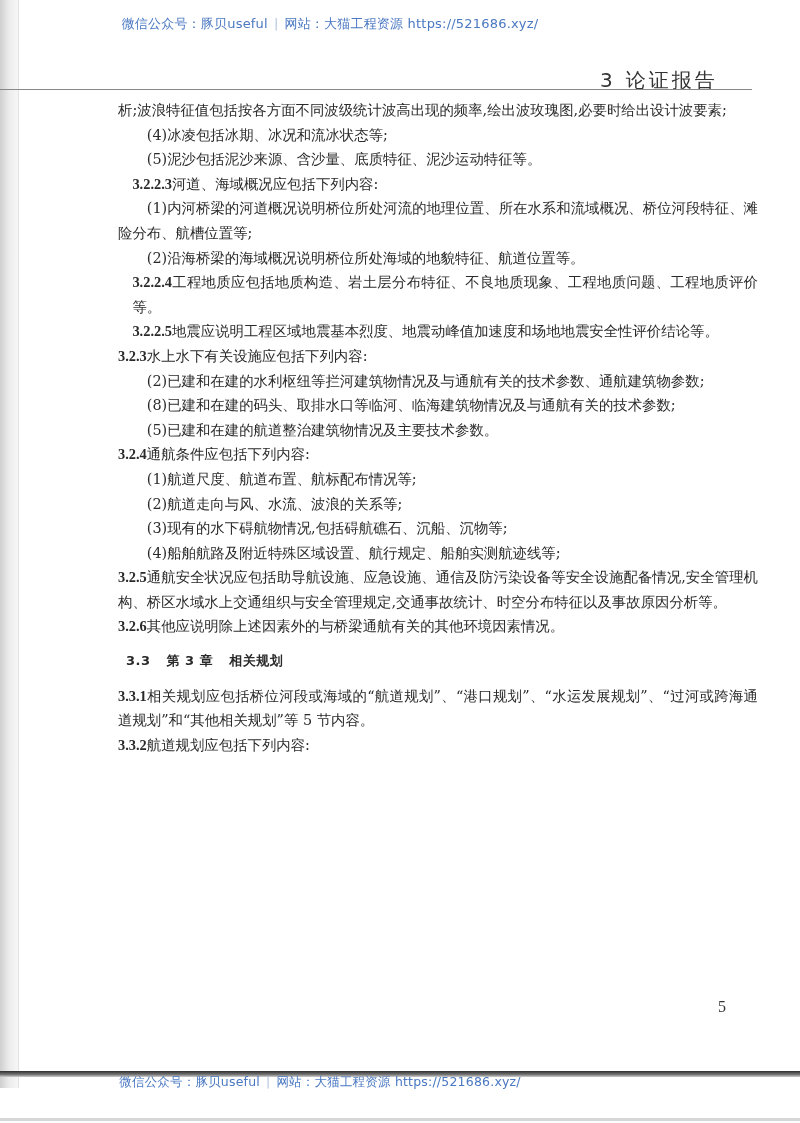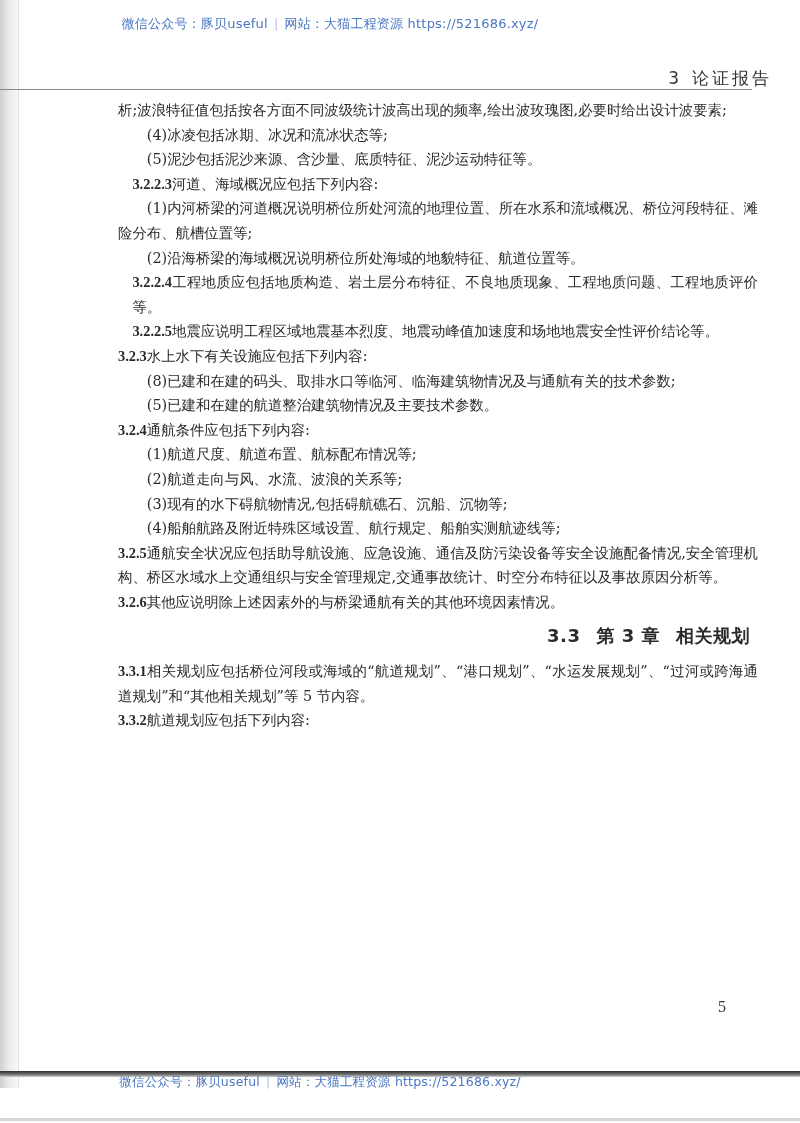--- a/index.html
+++ b/index.html
@@ -24,41 +24,41 @@
   }
   .page-bottom-edge {
     position: absolute; left: 0; top: 1071px; width: 800px; height: 6px;
     background: linear-gradient(to bottom, #2d2d2d, #777 60%, #cfcfcf);
   }
   .page-bottom-edge2 {
     position: absolute; left: 0; top: 1118px; width: 800px; height: 3px;
     background: #d6d6d6;
   }
   .running-head {
-    position: absolute; left: 620px; top: 67px; width: 152px;
+    position: absolute; left: 600px; top: 67px; width: 152px;
     font-family: "DejaVu Sans", "Liberation Sans", sans-serif;
-    font-size: 17px; color: #333; letter-spacing: 3px; text-align: right;
+    font-size: 20px; color: #333; letter-spacing: 3px; text-align: left;
   }
   .running-head .num { margin-right: 10px; }
   .head-rule {
     position: absolute; left: 0; top: 89px; width: 752px; height: 1px;
     background: #888;
   }
   .content {
     position: absolute; left: 118px; top: 98px; width: 640px;
     font-size: 14.4px; line-height: 24.6px;
   }
   .p { margin: 0; text-align: justify; }
   .indent-item { text-indent: 2em; }
   .sec { font-weight: bold; font-family: "Liberation Serif", serif; }
   .sec4 { padding-left: 1em; }
   .chapter-title {
-    text-align: right; font-weight: bold;
+    text-align: left; font-weight: bold;
     font-family: "DejaVu Sans", "Liberation Sans", sans-serif;
-    font-size: 18px; margin: 10px 0 10px 0; letter-spacing: 0.5px;
+    font-size: 13px; margin: 10px 0 10px 0; letter-spacing: 0.5px;
   }
   .chapter-title span { margin: 0 8px; }
   .page-number {
     position: absolute; left: 718px; top: 998px;
     font-family: "Liberation Serif", serif; font-size: 16px; color: #333;
   }
 </style>
 </head>
 <body>
 
@@ -81,20 +81,21 @@
   <p class="p indent-item">(5)泥沙包括泥沙来源、含沙量、底质特征、泥沙运动特征等。</p>
 
   <p class="p sec4"><span class="sec">3.2.2.3</span><span>河道、海域概况应包括下列内容:</span></p>
   <p class="p indent-item">(1)内河桥梁的河道概况说明桥位所处河流的地理位置、所在水系和流域概况、桥位河段特征、滩险分布、航槽位置等;</p>
   <p class="p indent-item">(2)沿海桥梁的海域概况说明桥位所处海域的地貌特征、航道位置等。</p>
 
   <p class="p sec4"><span class="sec">3.2.2.4</span><span>工程地质应包括地质构造、岩土层分布特征、不良地质现象、工程地质问题、工程地质评价等。</span></p>
   <p class="p sec4"><span class="sec">3.2.2.5</span><span>地震应说明工程区域地震基本烈度、地震动峰值加速度和场地地震安全性评价结论等。</span></p>
 
   <p class="p"><span class="sec">3.2.3</span><span>水上水下有关设施应包括下列内容:</span></p>
+  <p class="p indent-item">(2)已建和在建的水利枢纽等拦河建筑物情况及与通航有关的技术参数、通航建筑物参数;</p>
   <p class="p indent-item">(8)已建和在建的码头、取排水口等临河、临海建筑物情况及与通航有关的技术参数;</p>
   <p class="p indent-item">(5)已建和在建的航道整治建筑物情况及主要技术参数。</p>
 
   <p class="p"><span class="sec">3.2.4</span><span>通航条件应包括下列内容:</span></p>
   <p class="p indent-item">(1)航道尺度、航道布置、航标配布情况等;</p>
   <p class="p indent-item">(2)航道走向与风、水流、波浪的关系等;</p>
   <p class="p indent-item">(3)现有的水下碍航物情况,包括碍航礁石、沉船、沉物等;</p>
   <p class="p indent-item">(4)船舶航路及附近特殊区域设置、航行规定、船舶实测航迹线等;</p>
 
   <p class="p"><span class="sec">3.2.5</span><span>通航安全状况应包括助导航设施、应急设施、通信及防污染设备等安全设施配备情况,安全管理机构、桥区水域水上交通组织与安全管理规定,交通事故统计、时空分布特征以及事故原因分析等。</span></p>

